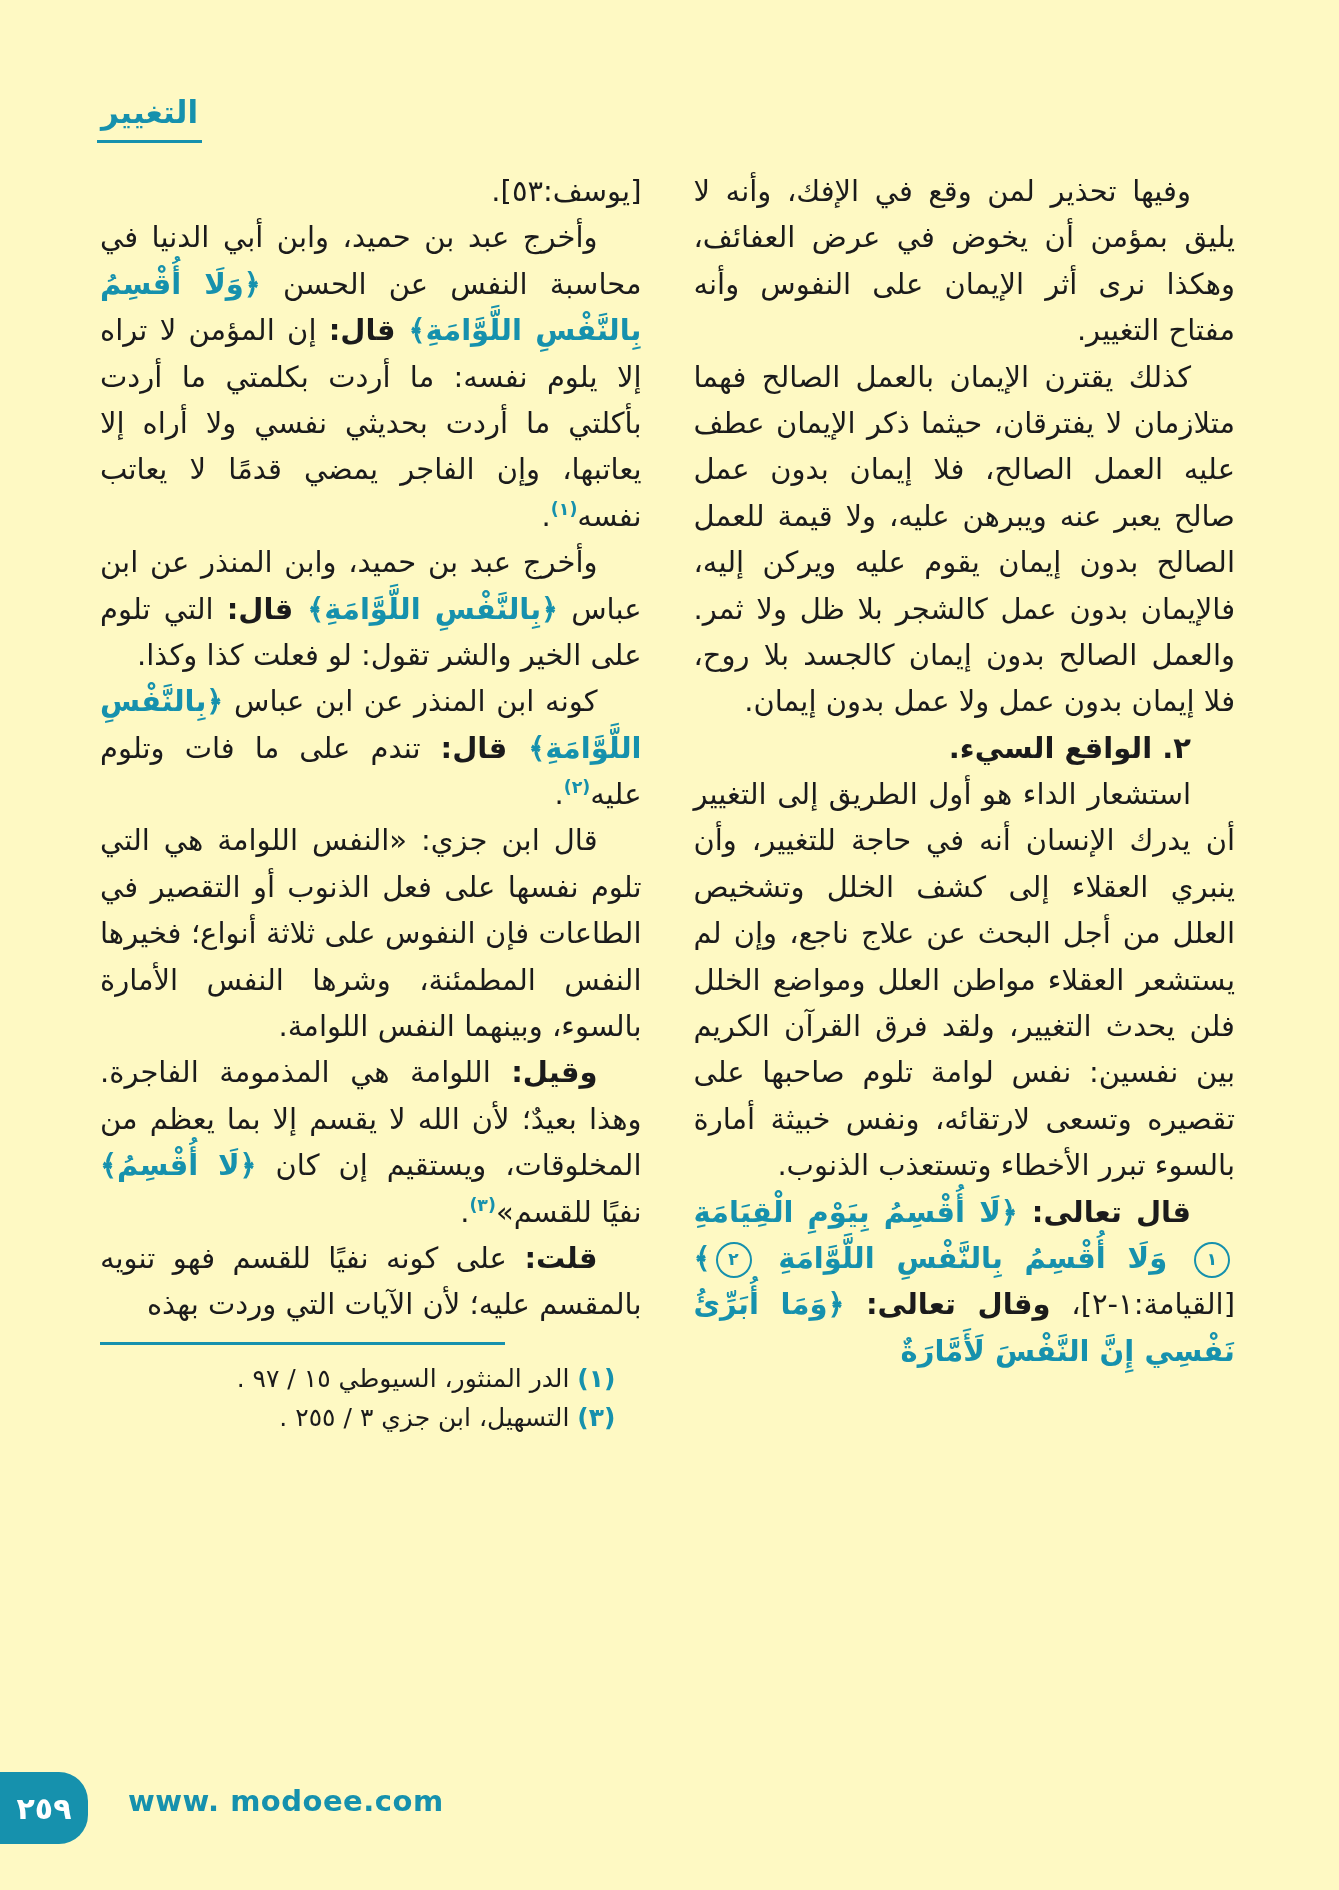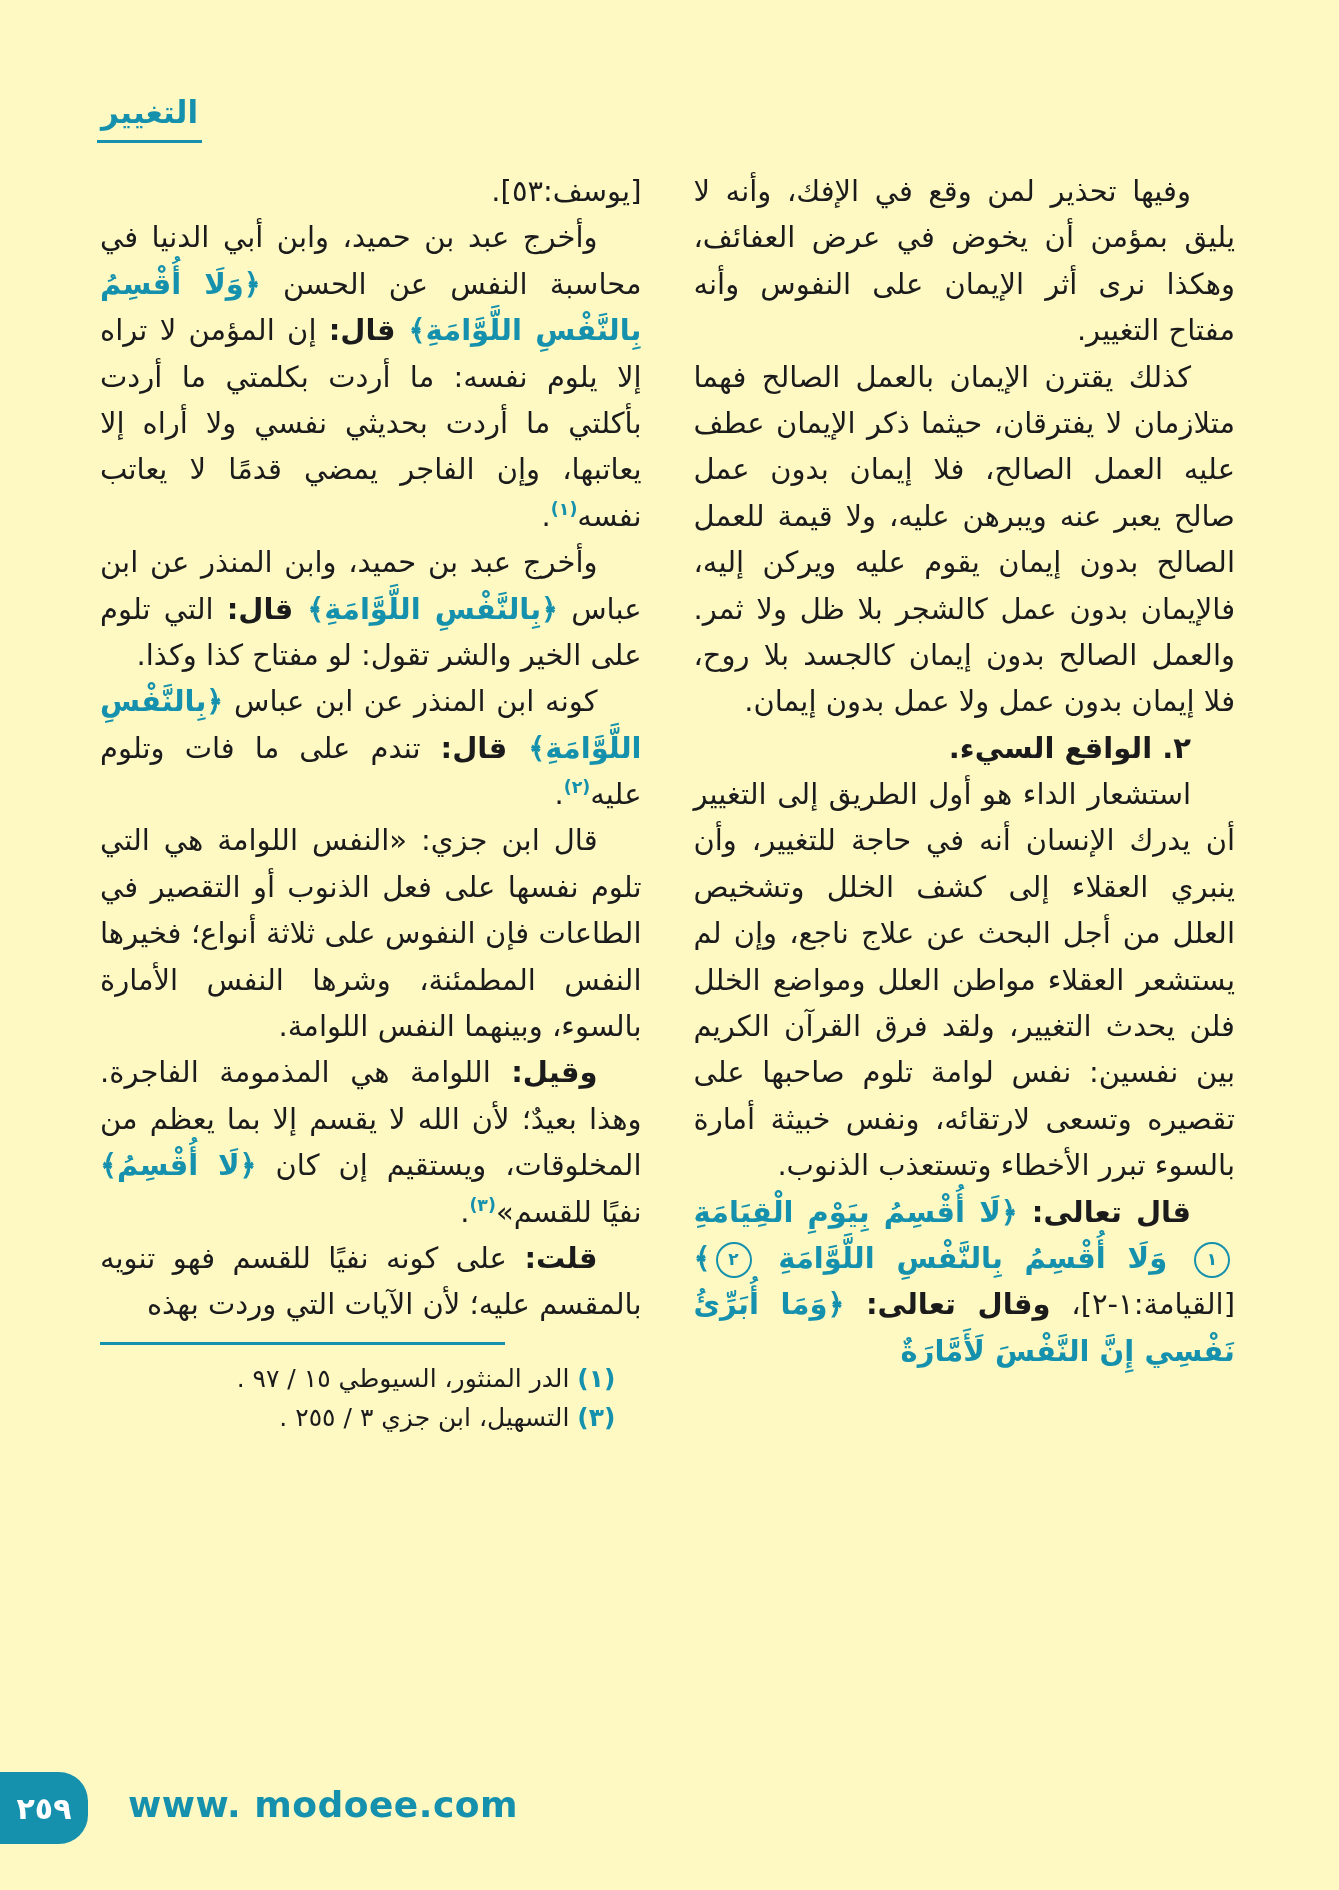--- a/index.html
+++ b/index.html
@@ -50,21 +50,21 @@
   .fn-text { color:var(--ink); }
   
   .page-badge {
     position:absolute; left:0; top:1772px; width:88px; height:72px;
     background:var(--accent); color:#ffffff; border-radius:0 29px 29px 0;
     display:flex; align-items:center; justify-content:center;
     font-size:30px; font-weight:bold;
   }
   .website {
     position:absolute; left:128px; top:1784px; direction:ltr;
-    color:var(--accent); font-size:36px; font-weight:bold; letter-spacing:0.5px;
+    color:var(--accent); font-size:29px; font-weight:bold; letter-spacing:0.5px;
   }
 </style>
 </head>
 <body>
 
 <div class="page">
 
   <div class="header-title">التغيير</div>
 
   <div class="content">
@@ -73,21 +73,21 @@
         <p class="para"><span class="seg-n">كذلك يقترن الإيمان بالعمل الصالح فهما متلازمان لا يفترقان، حيثما ذكر الإيمان عطف عليه العمل الصالح، فلا إيمان بدون عمل صالح يعبر عنه ويبرهن عليه، ولا قيمة للعمل الصالح بدون إيمان يقوم عليه ويركن إليه، فالإيمان بدون عمل كالشجر بلا ظل ولا ثمر. والعمل الصالح بدون إيمان كالجسد بلا روح، فلا إيمان بدون عمل ولا عمل بدون إيمان.</span></p>
         <p class="para heading"><span class="seg-b">٢. الواقع السيء.</span></p>
         <p class="para"><span class="seg-n">استشعار الداء هو أول الطريق إلى التغيير أن يدرك الإنسان أنه في حاجة للتغيير، وأن ينبري العقلاء إلى كشف الخلل وتشخيص العلل من أجل البحث عن علاج ناجع، وإن لم يستشعر العقلاء مواطن العلل ومواضع الخلل فلن يحدث التغيير، ولقد فرق القرآن الكريم بين نفسين: نفس لوامة تلوم صاحبها على تقصيره وتسعى لارتقائه، ونفس خبيثة أمارة بالسوء تبرر الأخطاء وتستعذب الذنوب.</span></p>
         <p class="para"><span class="seg-b">قال تعالى: </span><span class="seg-q">﴿لَا أُقْسِمُ بِيَوْمِ الْقِيَامَةِ </span><span class="seg-a">١</span><span class="seg-q"> وَلَا أُقْسِمُ بِالنَّفْسِ اللَّوَّامَةِ </span><span class="seg-a">٢</span><span class="seg-q">﴾</span><span class="seg-n"> [القيامة:١-٢]، </span><span class="seg-b">وقال تعالى: </span><span class="seg-q">﴿وَمَا أُبَرِّئُ نَفْسِي إِنَّ النَّفْسَ لَأَمَّارَةٌ</span></p>
       </div>
 
     <div class="col">
       <div>
           <p class="para no-indent"><span class="seg-n">[يوسف:٥٣].</span></p>
           <p class="para"><span class="seg-n">وأخرج عبد بن حميد، وابن أبي الدنيا في محاسبة النفس عن الحسن </span><span class="seg-q">﴿وَلَا أُقْسِمُ بِالنَّفْسِ اللَّوَّامَةِ﴾</span><span class="seg-b"> قال:</span><span class="seg-n"> إن المؤمن لا تراه إلا يلوم نفسه: ما أردت بكلمتي ما أردت بأكلتي ما أردت بحديثي نفسي ولا أراه إلا يعاتبها، وإن الفاجر يمضي قدمًا لا يعاتب نفسه</span><span class="seg-f">(١)</span><span class="seg-n">.</span></p>
-          <p class="para"><span class="seg-n">وأخرج عبد بن حميد، وابن المنذر عن ابن عباس </span><span class="seg-q">﴿بِالنَّفْسِ اللَّوَّامَةِ﴾</span><span class="seg-b"> قال:</span><span class="seg-n"> التي تلوم على الخير والشر تقول: لو مفتاح كذا وكذا.</span></p>
+          <p class="para"><span class="seg-n">وأخرج عبد بن حميد، وابن المنذر عن ابن عباس </span><span class="seg-q">﴿بِالنَّفْسِ اللَّوَّامَةِ﴾</span><span class="seg-b"> قال:</span><span class="seg-n"> التي تلوم على الخير والشر تقول: لو فعلت كذا وكذا.</span></p>
           <p class="para"><span class="seg-n">كونه ابن المنذر عن ابن عباس </span><span class="seg-q">﴿بِالنَّفْسِ اللَّوَّامَةِ﴾</span><span class="seg-b"> قال:</span><span class="seg-n"> تندم على ما فات وتلوم عليه</span><span class="seg-f">(٢)</span><span class="seg-n">.</span></p>
           <p class="para"><span class="seg-n">قال ابن جزي: «النفس اللوامة هي التي تلوم نفسها على فعل الذنوب أو التقصير في الطاعات فإن النفوس على ثلاثة أنواع؛ فخيرها النفس المطمئنة، وشرها النفس الأمارة بالسوء، وبينهما النفس اللوامة.</span></p>
           <p class="para"><span class="seg-b">وقيل:</span><span class="seg-n"> اللوامة هي المذمومة الفاجرة. وهذا بعيدٌ؛ لأن الله لا يقسم إلا بما يعظم من المخلوقات، ويستقيم إن كان </span><span class="seg-q">﴿لَا أُقْسِمُ﴾</span><span class="seg-n"> نفيًا للقسم»</span><span class="seg-f">(٣)</span><span class="seg-n">.</span></p>
           <p class="para"><span class="seg-b">قلت:</span><span class="seg-n"> على كونه نفيًا للقسم فهو تنويه بالمقسم عليه؛ لأن الآيات التي وردت بهذه</span></p>
         </div>
 
       <div class="footnote-sep"></div>
 
       <div class="footnotes">
           <div class="footnote"><span class="fn-marker">(١)</span><span class="fn-text"> الدر المنثور، السيوطي ١٥ / ٩٧ .</span></div>

